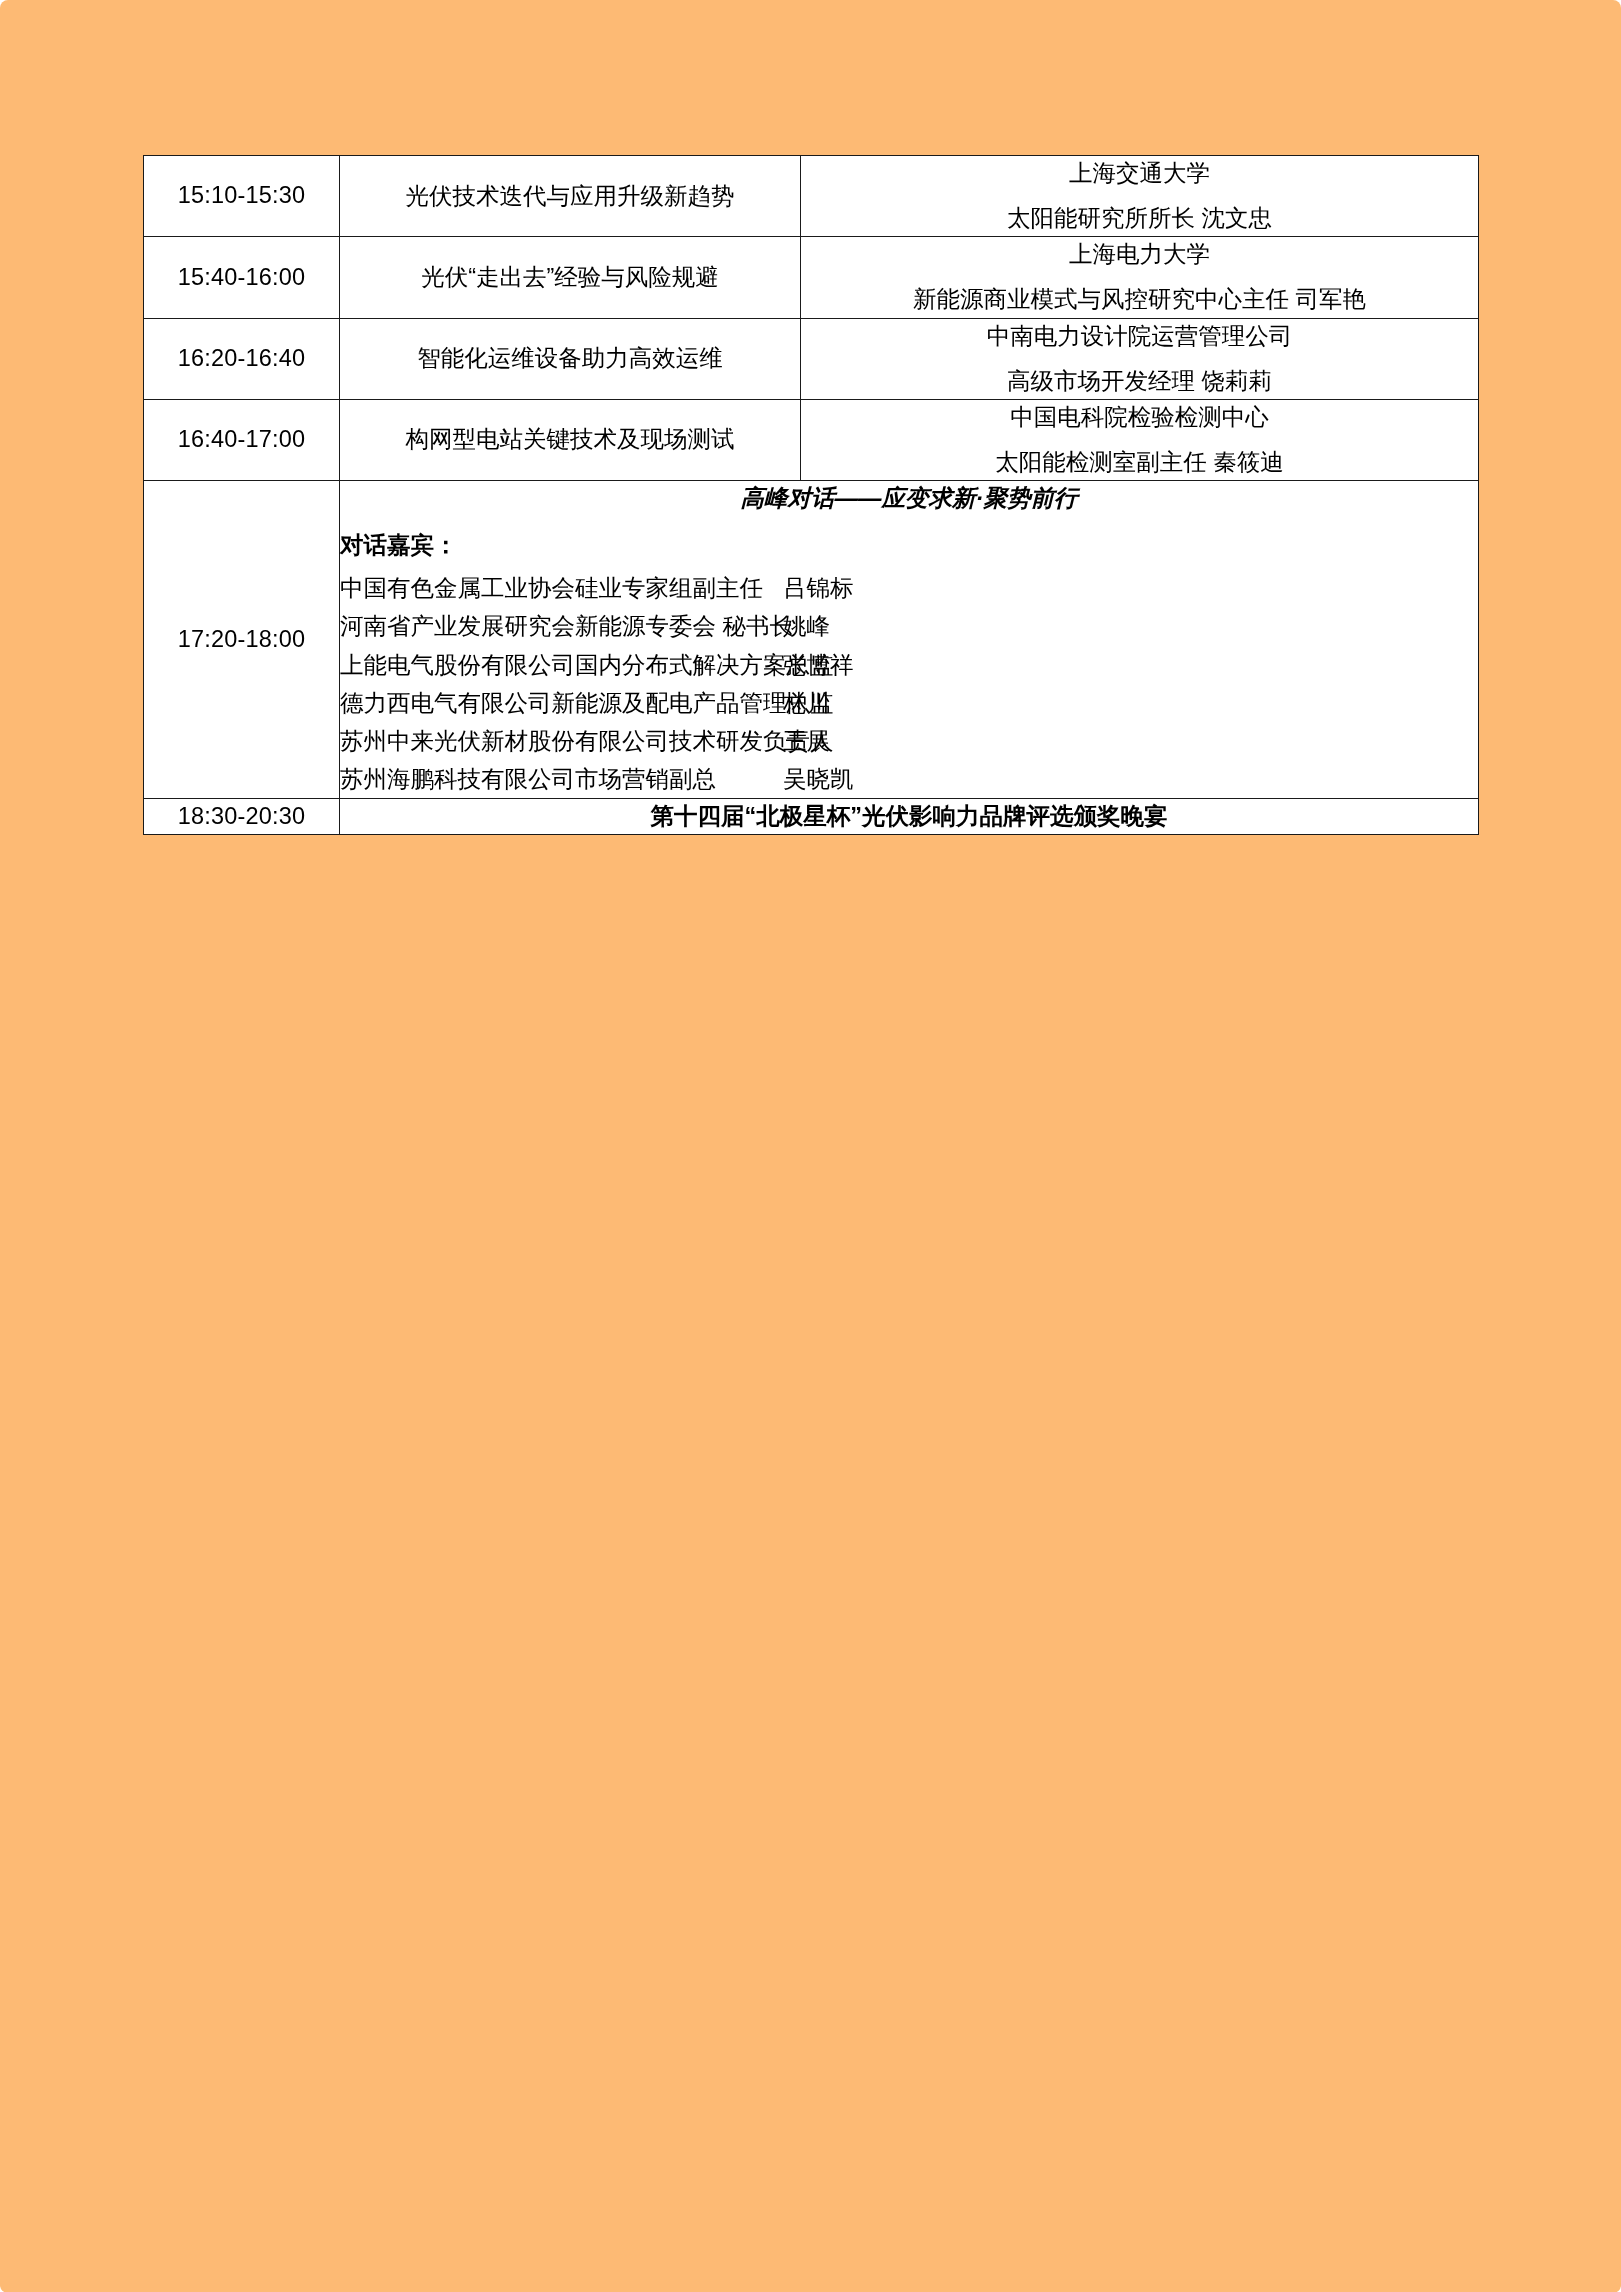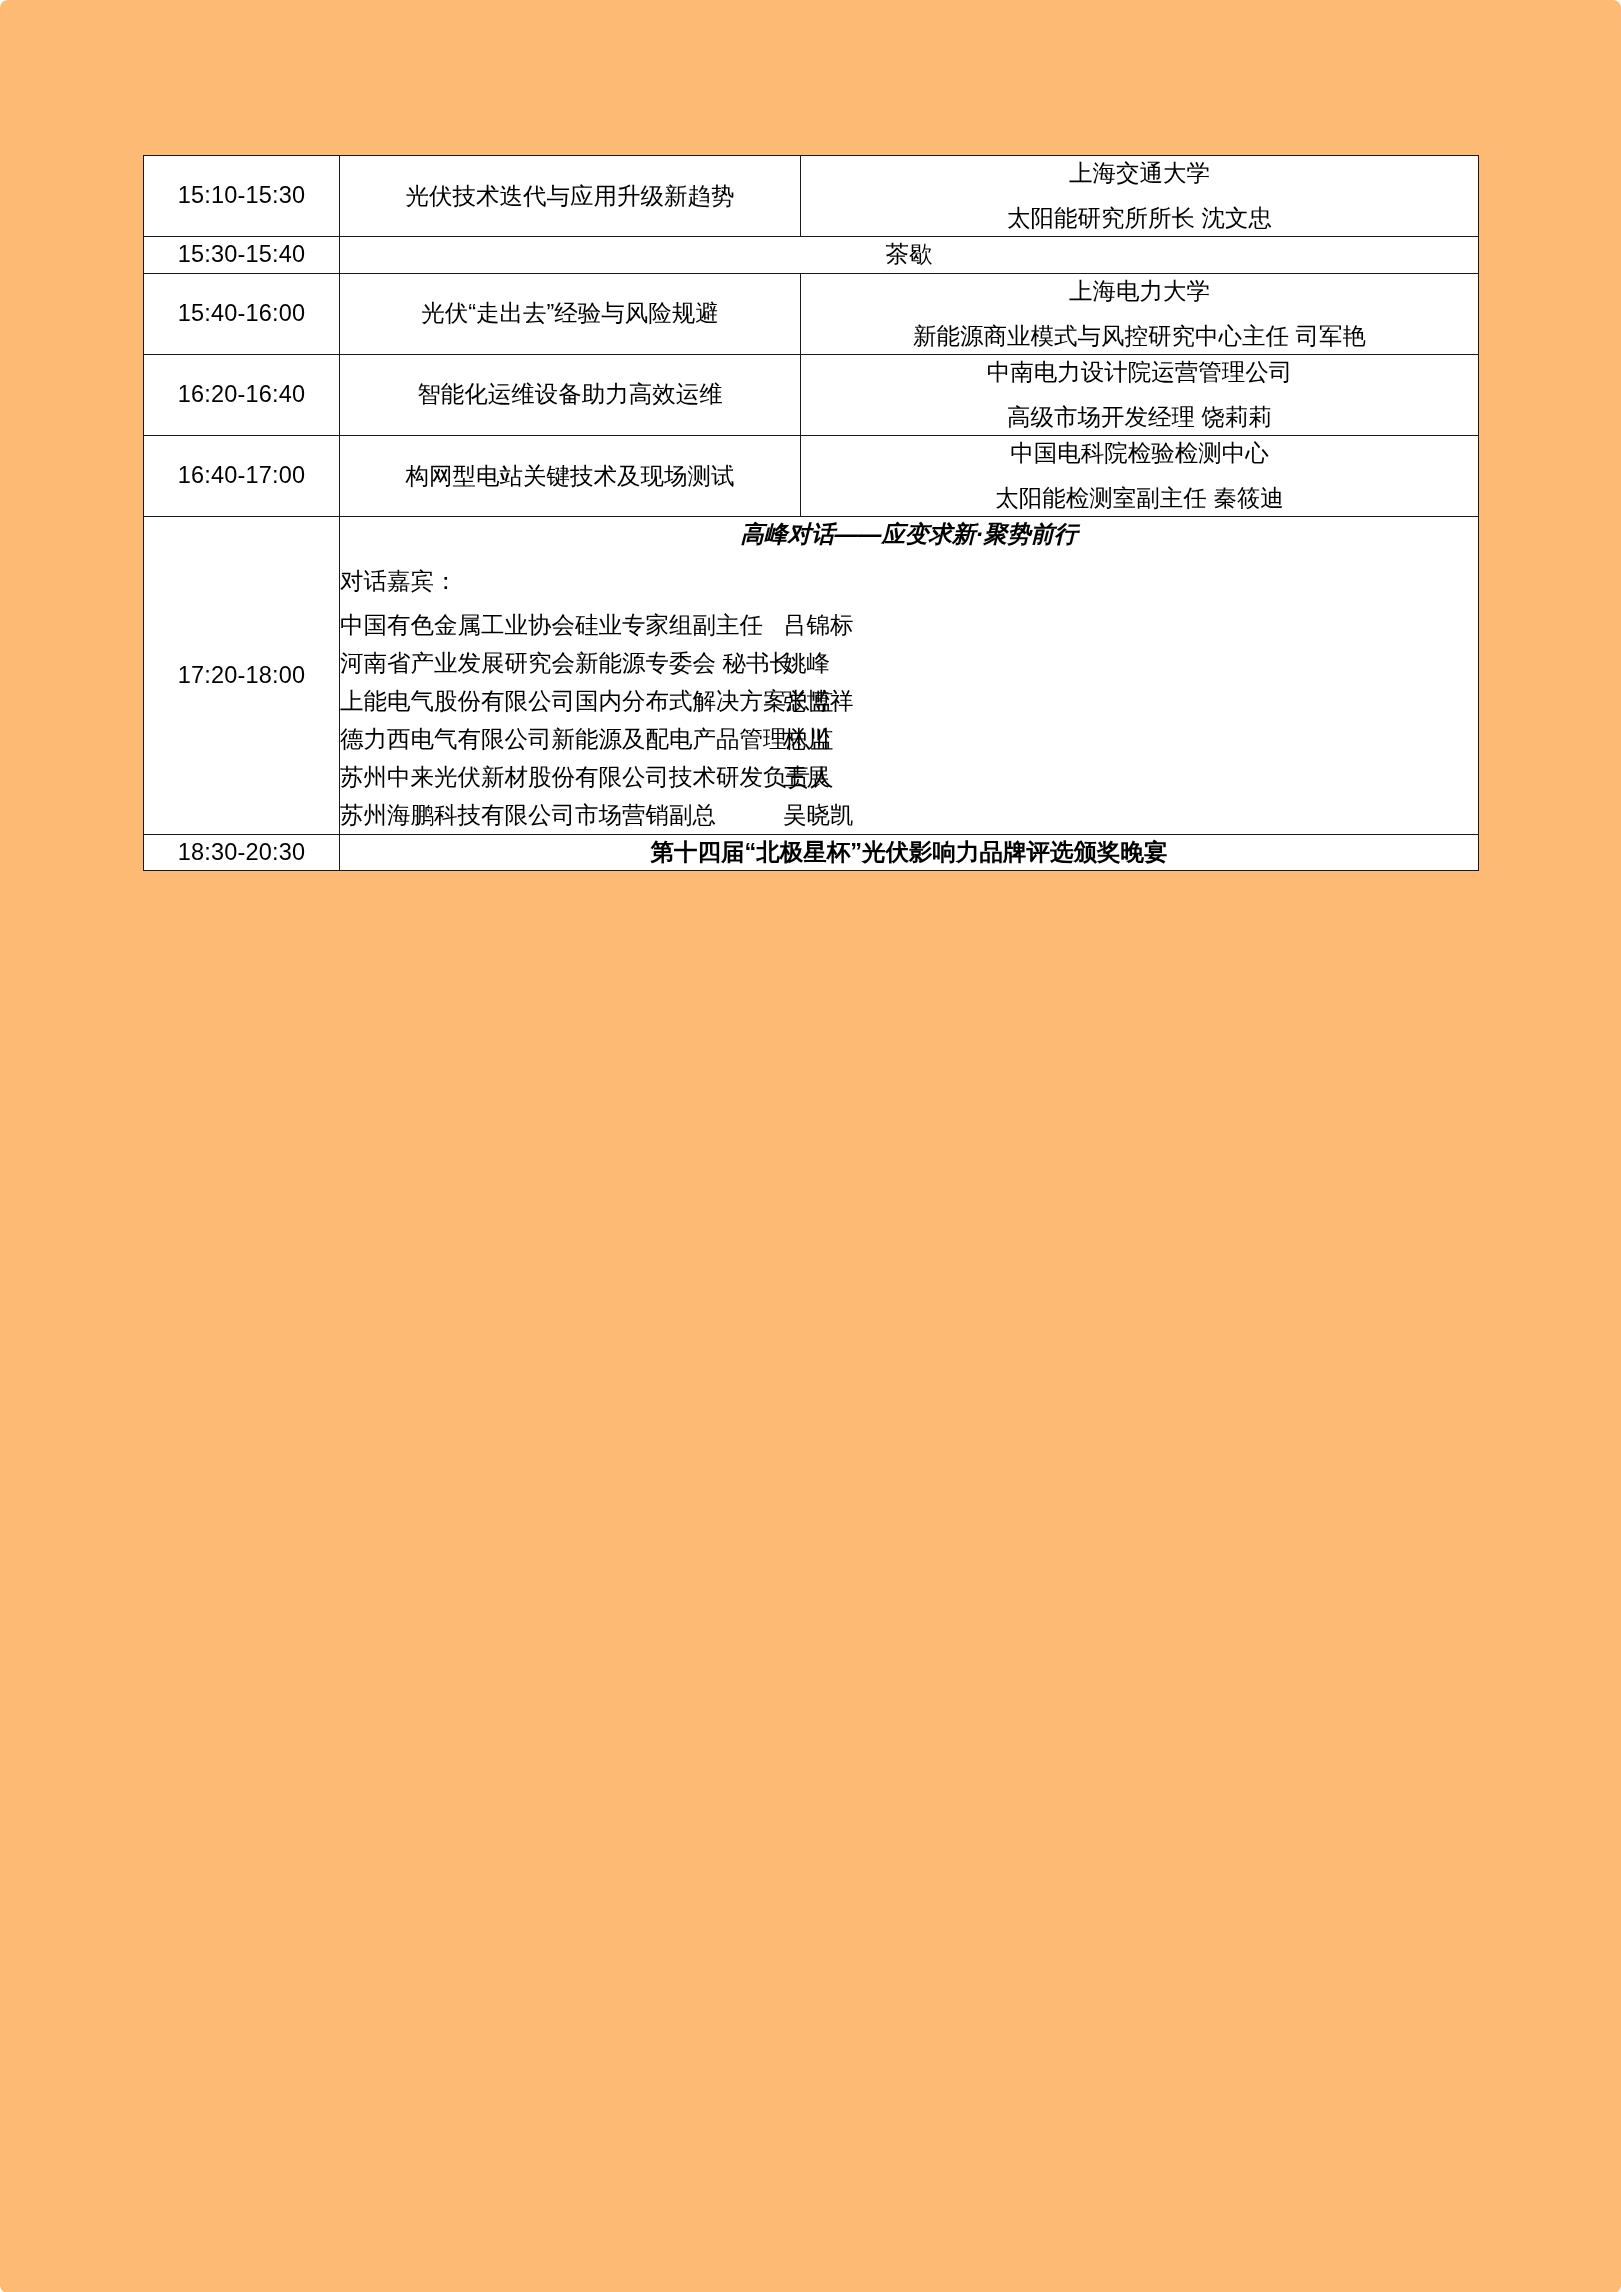--- a/index.html
+++ b/index.html
@@ -97,21 +97,21 @@
   .dialogue-title {
     text-align: center;
     font-size: 23.5px;
     font-weight: bold;
     line-height: 1.5;
     margin-bottom: 11.8px;
     font-style: italic;
   }
   .dialogue-sub {
     font-size: 23.5px;
-    font-weight: normal;
+    font-weight: bold;
     line-height: 1.5;
     margin-bottom: 5.9px;
     text-align: left;
   }
   .guest-list {
     margin: 0;
     padding: 0;
     list-style: none;
   }
   .guest-row {
@@ -146,24 +146,20 @@
 
         <tr>
           <td class="cell-time">15:10-15:30</td>
           <td class="cell-topic">光伏技术迭代与应用升级新趋势</td>
           <td class="cell-speaker">
             <span class="ln">上海交通大学</span>
             <span class="ln">太阳能研究所所长  沈文忠</span>
           </td>
         </tr>
 
-        <tr>
-          <td class="cell-time">15:30-15:40</td>
-          <td class="cell-merged-center" colspan="2">茶歇</td>
-        </tr>
 
         <tr>
           <td class="cell-time">15:40-16:00</td>
           <td class="cell-topic">光伏“走出去”经验与风险规避</td>
           <td class="cell-speaker">
             <span class="ln">上海电力大学</span>
             <span class="ln">新能源商业模式与风控研究中心主任  司军艳</span>
           </td>
         </tr>
 

